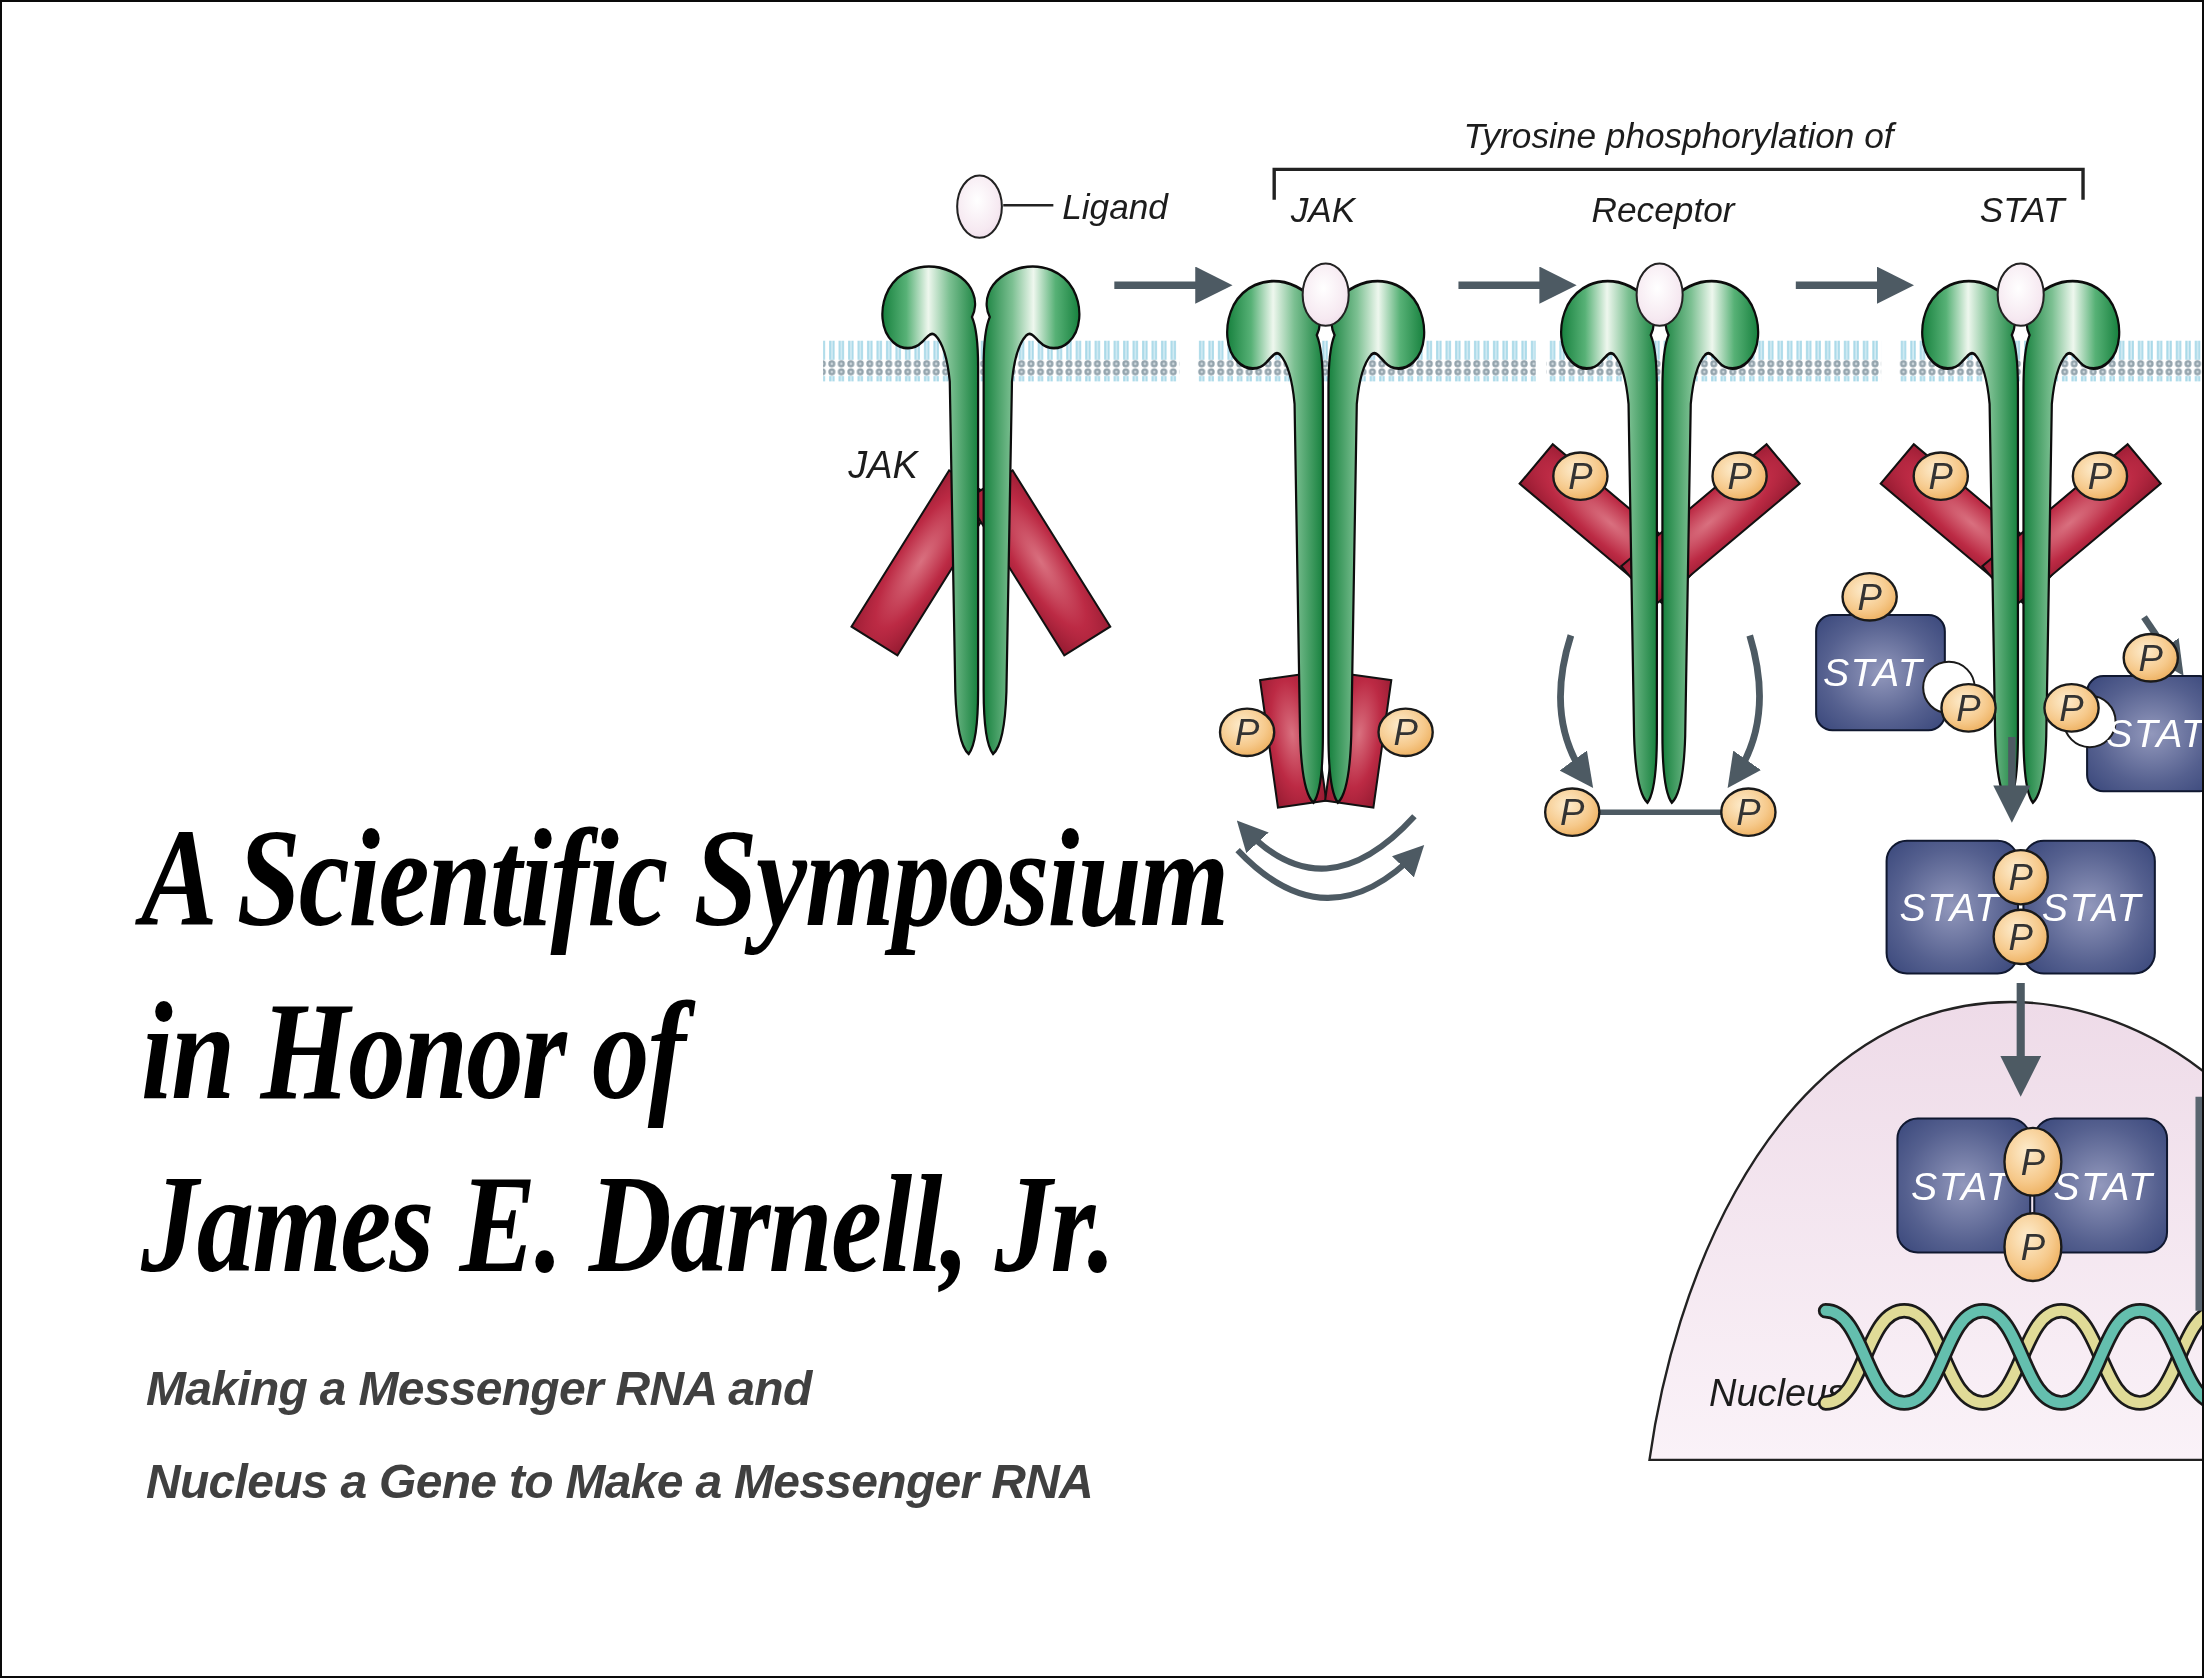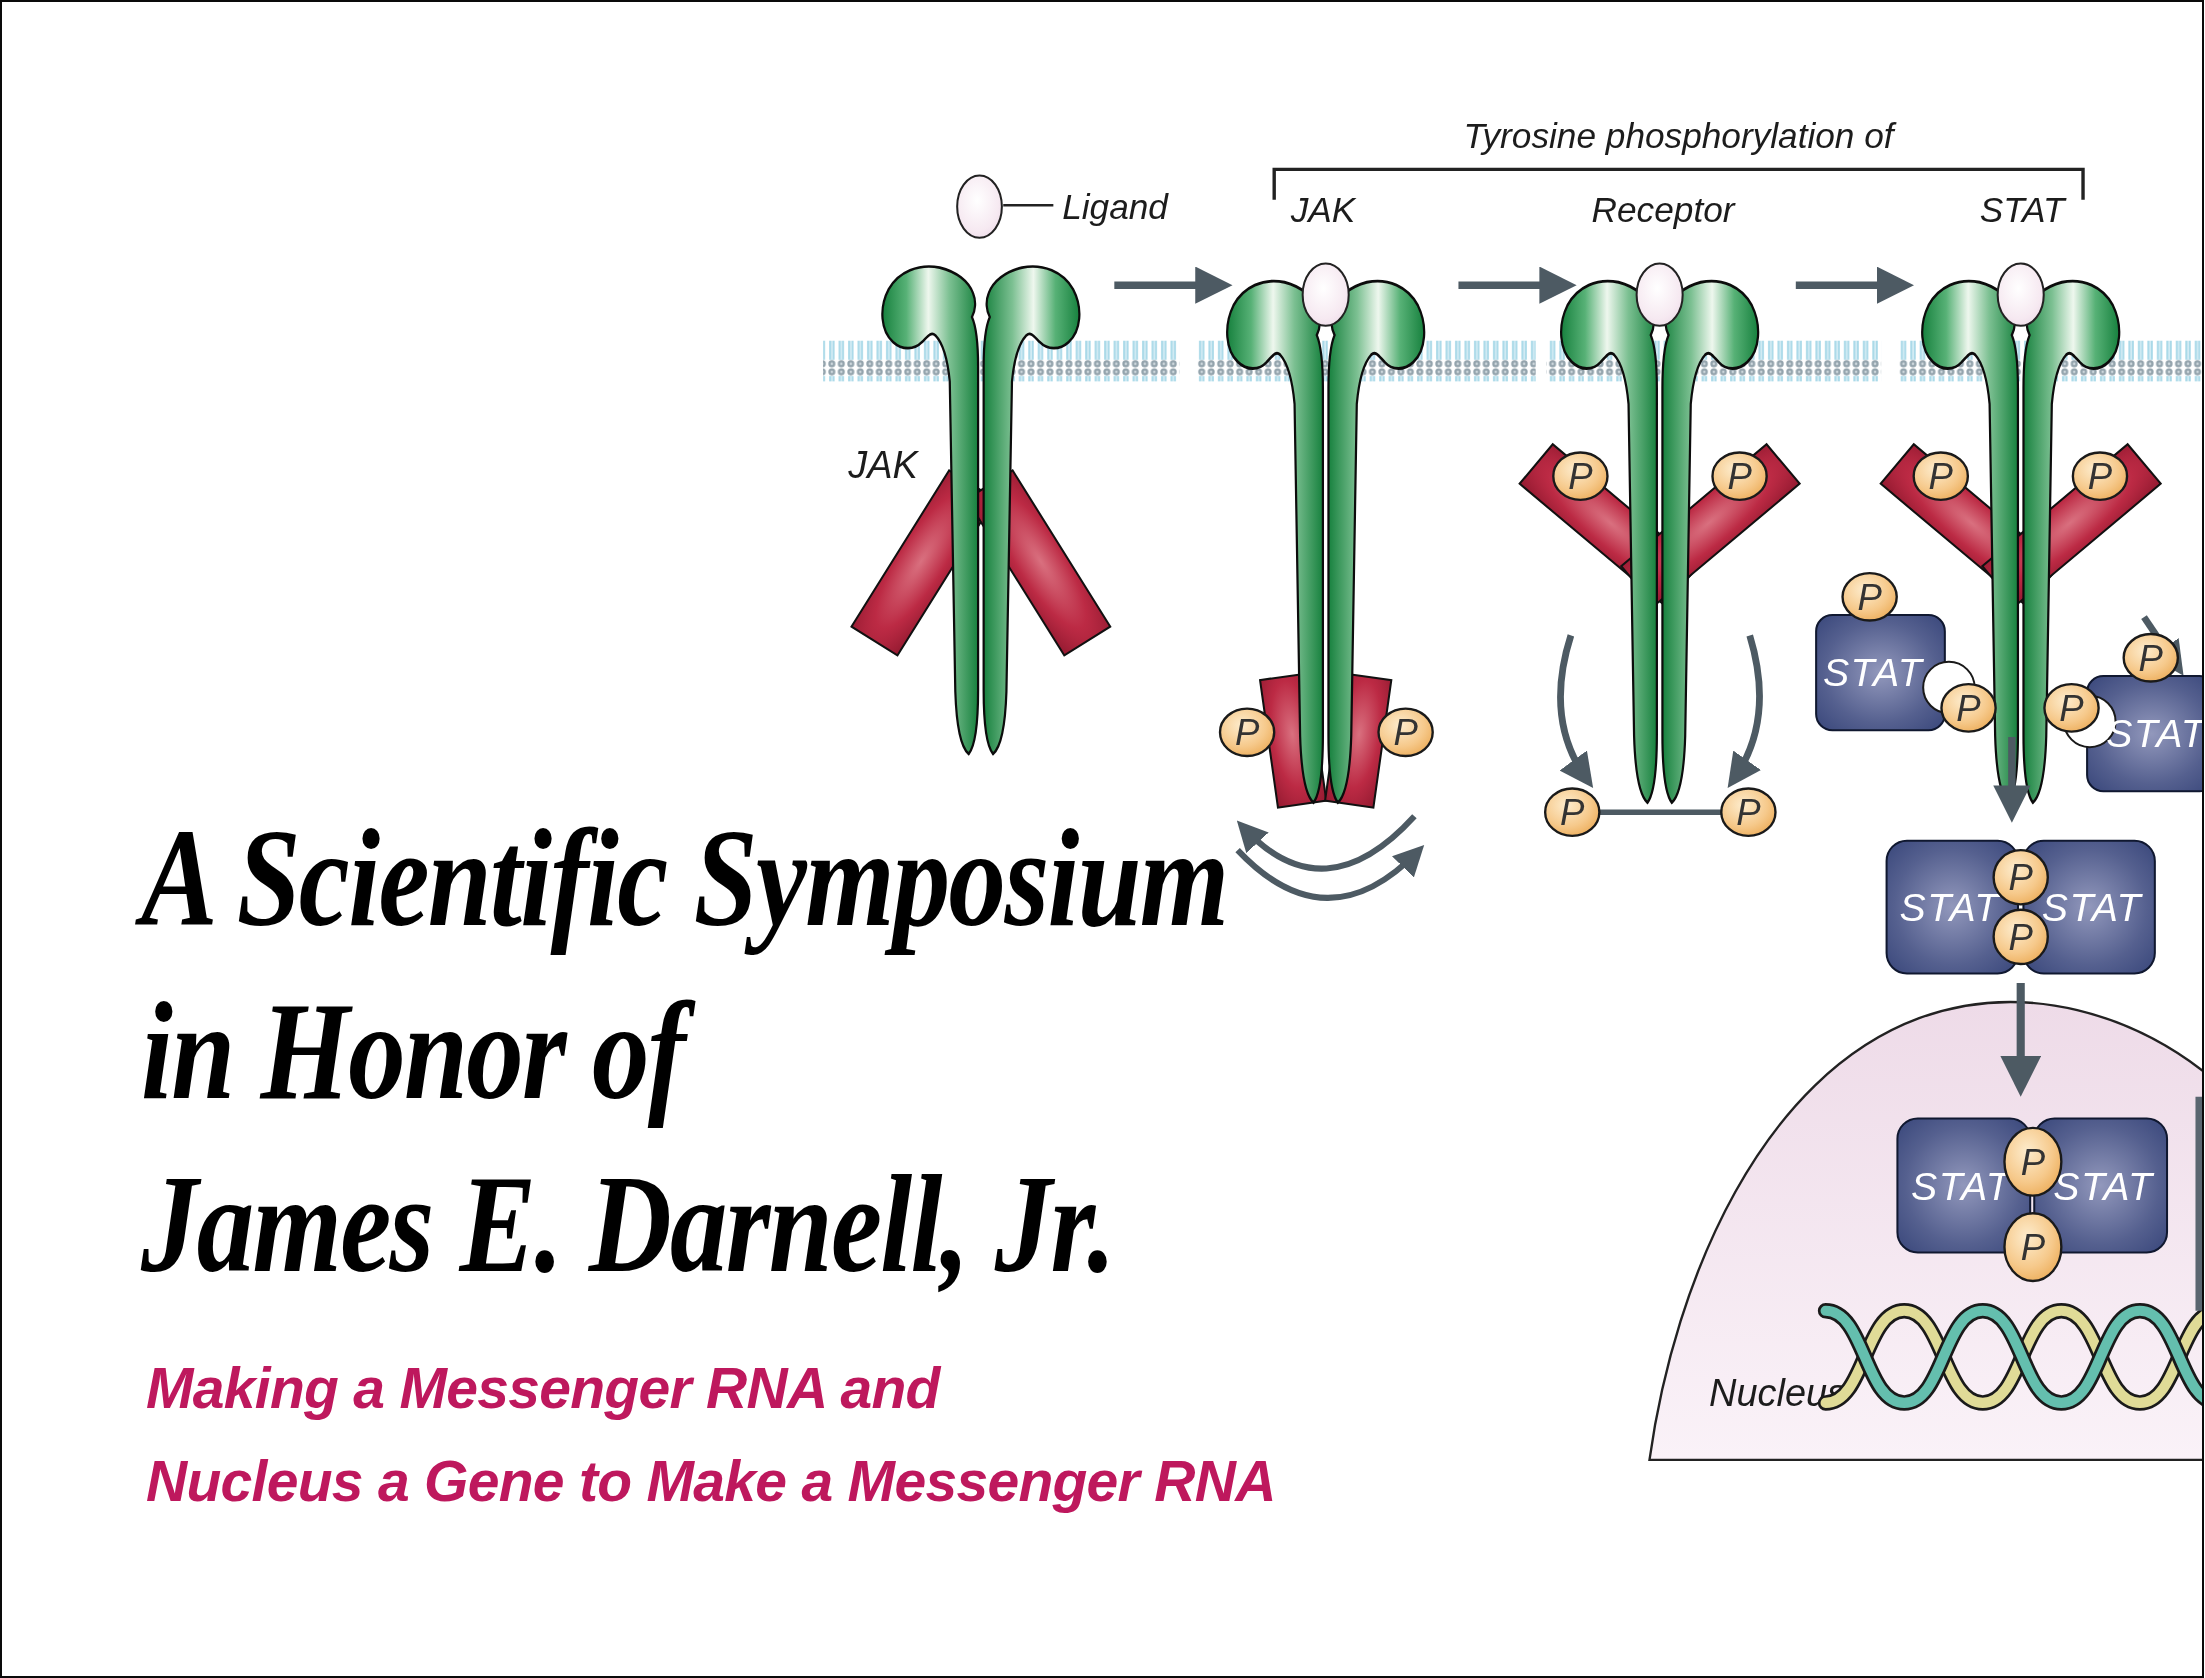--- a/index.html
+++ b/index.html
@@ -3,23 +3,23 @@
 <meta charset="utf-8">
 <style>
   html,body{margin:0;padding:0;background:#ffffff;}
   .canvas{position:relative;width:2204px;height:1678px;background:#ffffff;
           border:2.7px solid #0a0a0a;box-sizing:border-box;overflow:hidden;font-style:italic;}
   svg{position:absolute;left:0;top:0;}
   .title{position:absolute;left:139px;top:789px;color:#000;
          font-family:"Liberation Serif",serif;font-weight:bold;
          font-size:140px;line-height:173px;letter-spacing:-2px;
          transform:scaleX(0.82);transform-origin:0 0;white-space:nowrap;}
-  .subtitle{position:absolute;left:144px;top:1340px;color:#be185d;
+  .subtitle{position:absolute;left:144px;top:1340px;color:#404040;
          font-family:"Liberation Sans",sans-serif;font-weight:bold;
-         font-size:57px;line-height:93px;letter-spacing:-0.7px;white-space:nowrap;}
+         font-size:48px;line-height:93px;letter-spacing:-0.7px;white-space:nowrap;}
   text{font-family:"Liberation Sans",sans-serif;}
   .lbl{font-size:52px;fill:#1c1c1c;}
   .plbl{font-size:54px;fill:#333;}
   .statlbl{font-size:58px;fill:#ffffff;letter-spacing:2px;}
   .pfill{fill:url(#pG);stroke:#1a1a1a;stroke-width:3.5;}
   .statfill{fill:url(#statG);stroke:#101830;stroke-width:3;}
   .redfill{fill:url(#redG);stroke:#111;stroke-width:3;}
   .recfill{fill:url(#recG);stroke:#0c0c0c;stroke-width:4;}
   .arr{stroke:#4d5a63;fill:none;}
   .notch{fill:#ffffff;stroke:#1a1a1a;stroke-width:3;}

